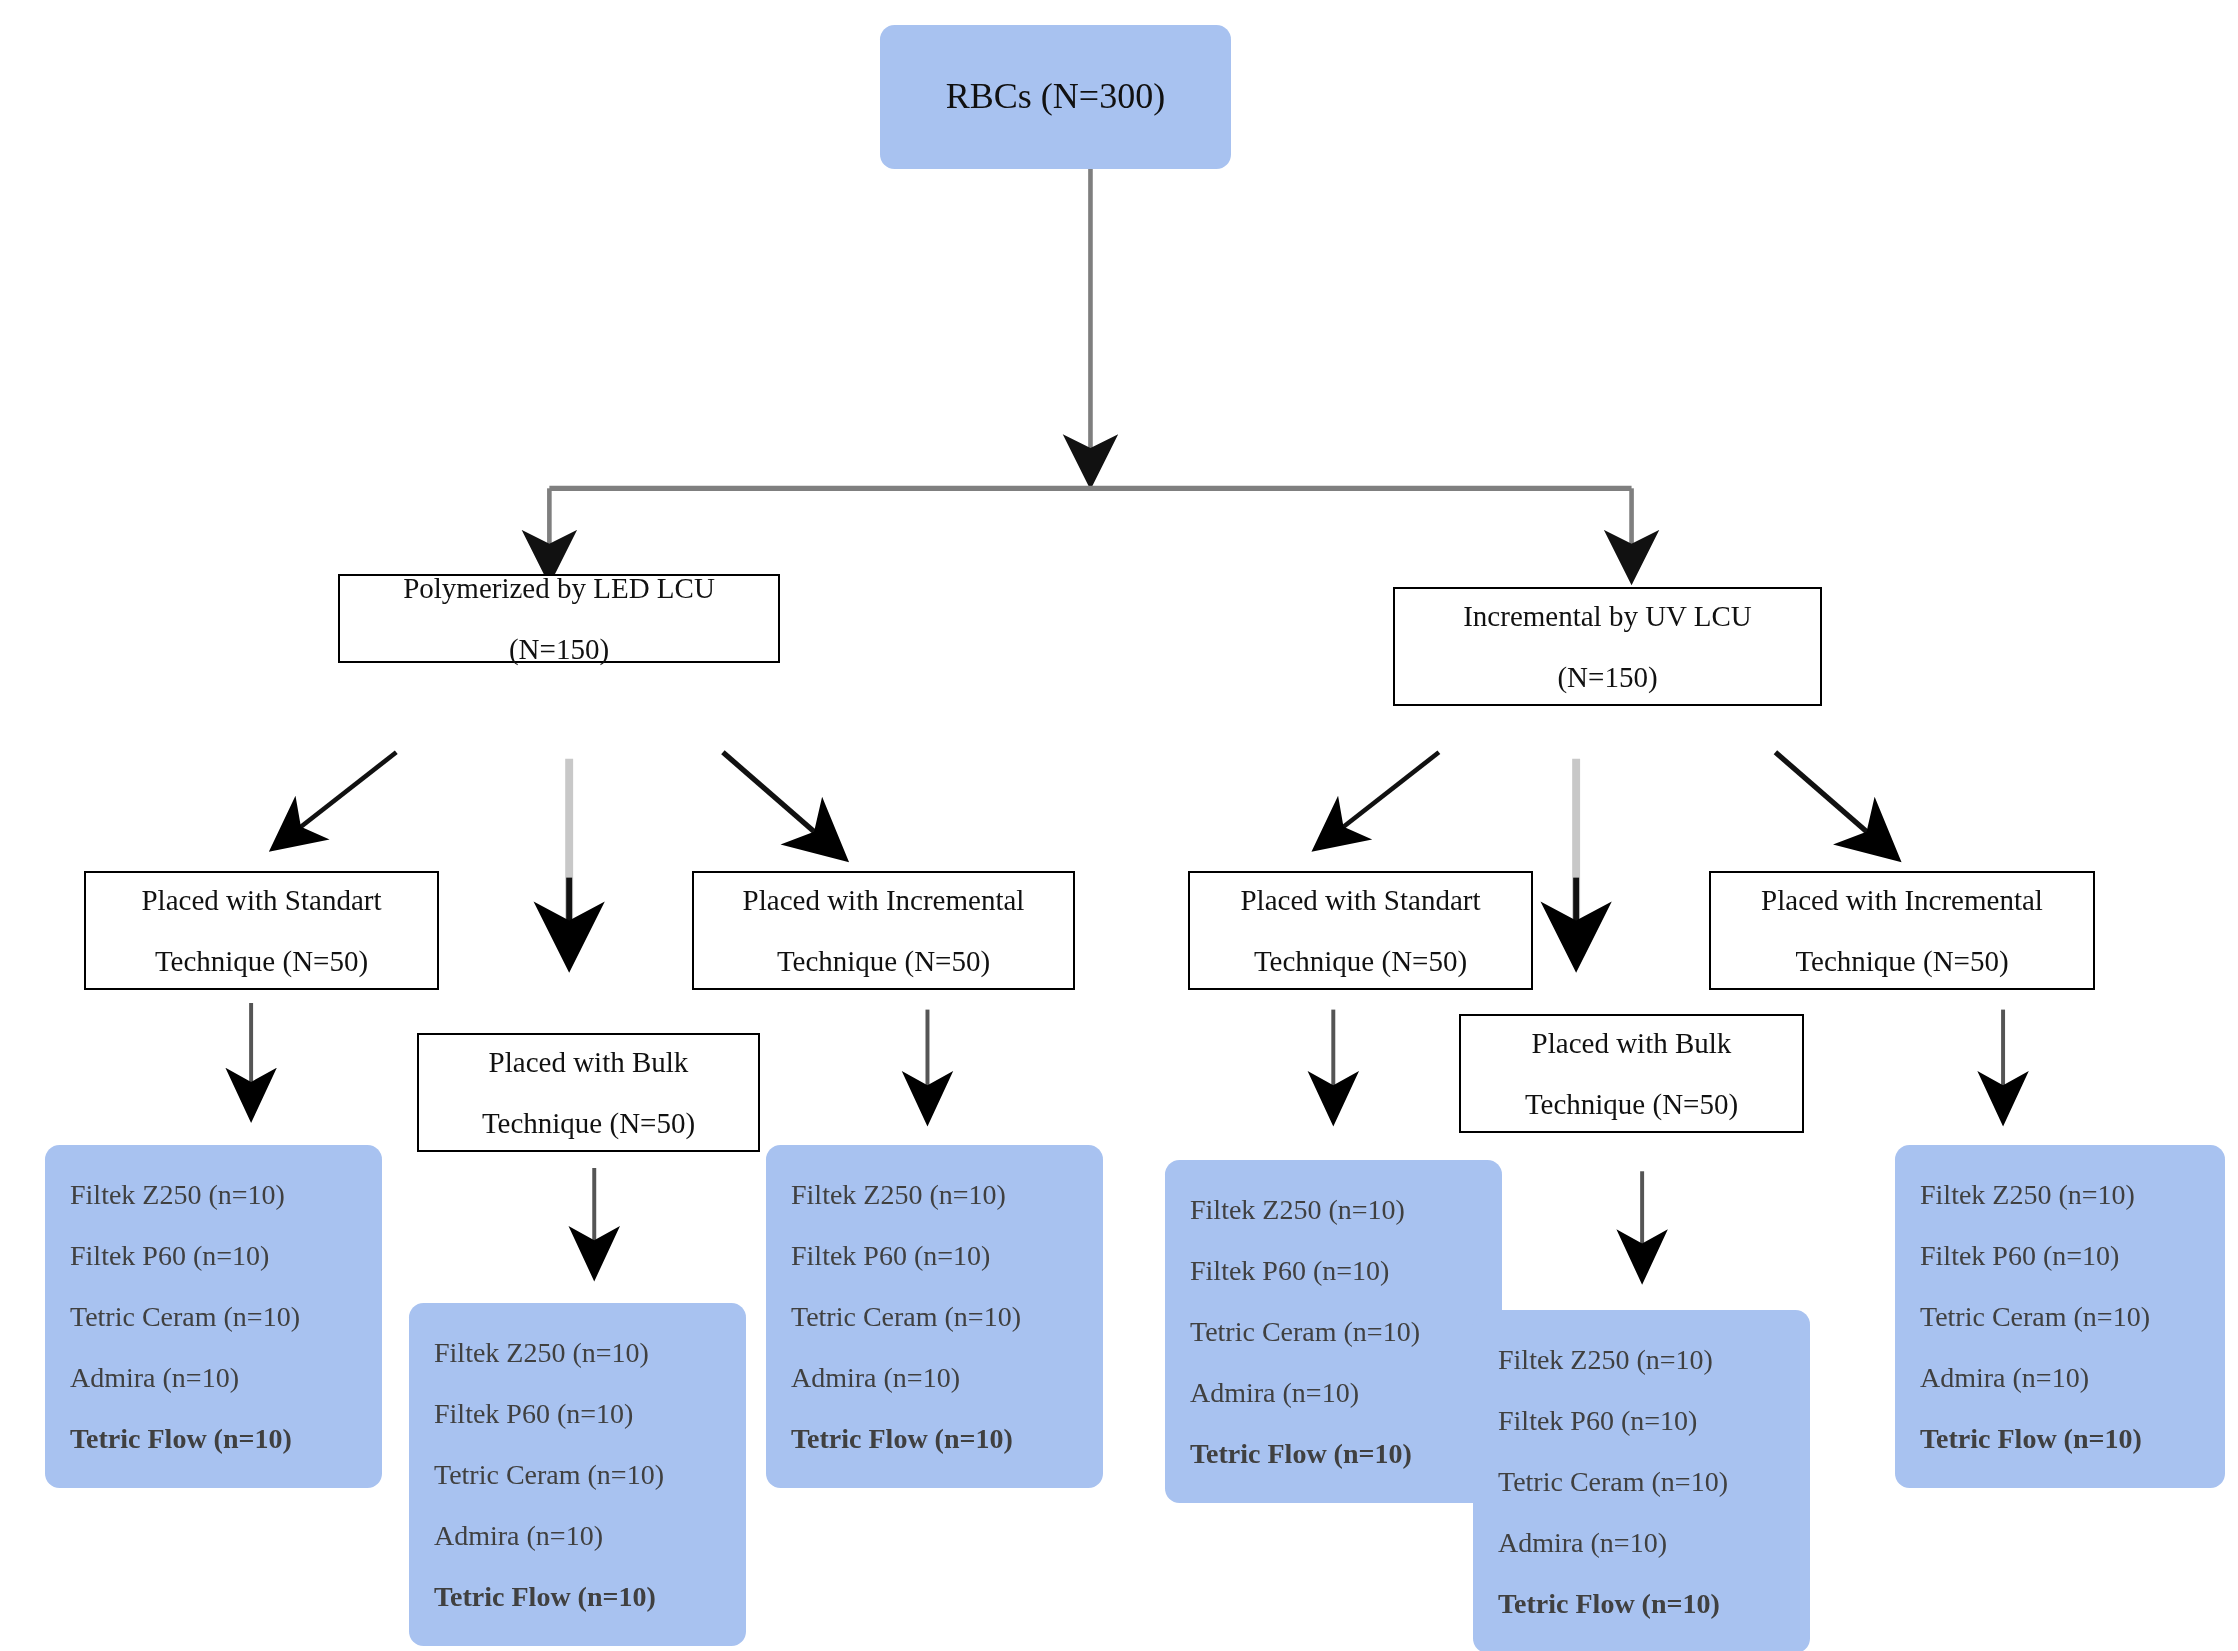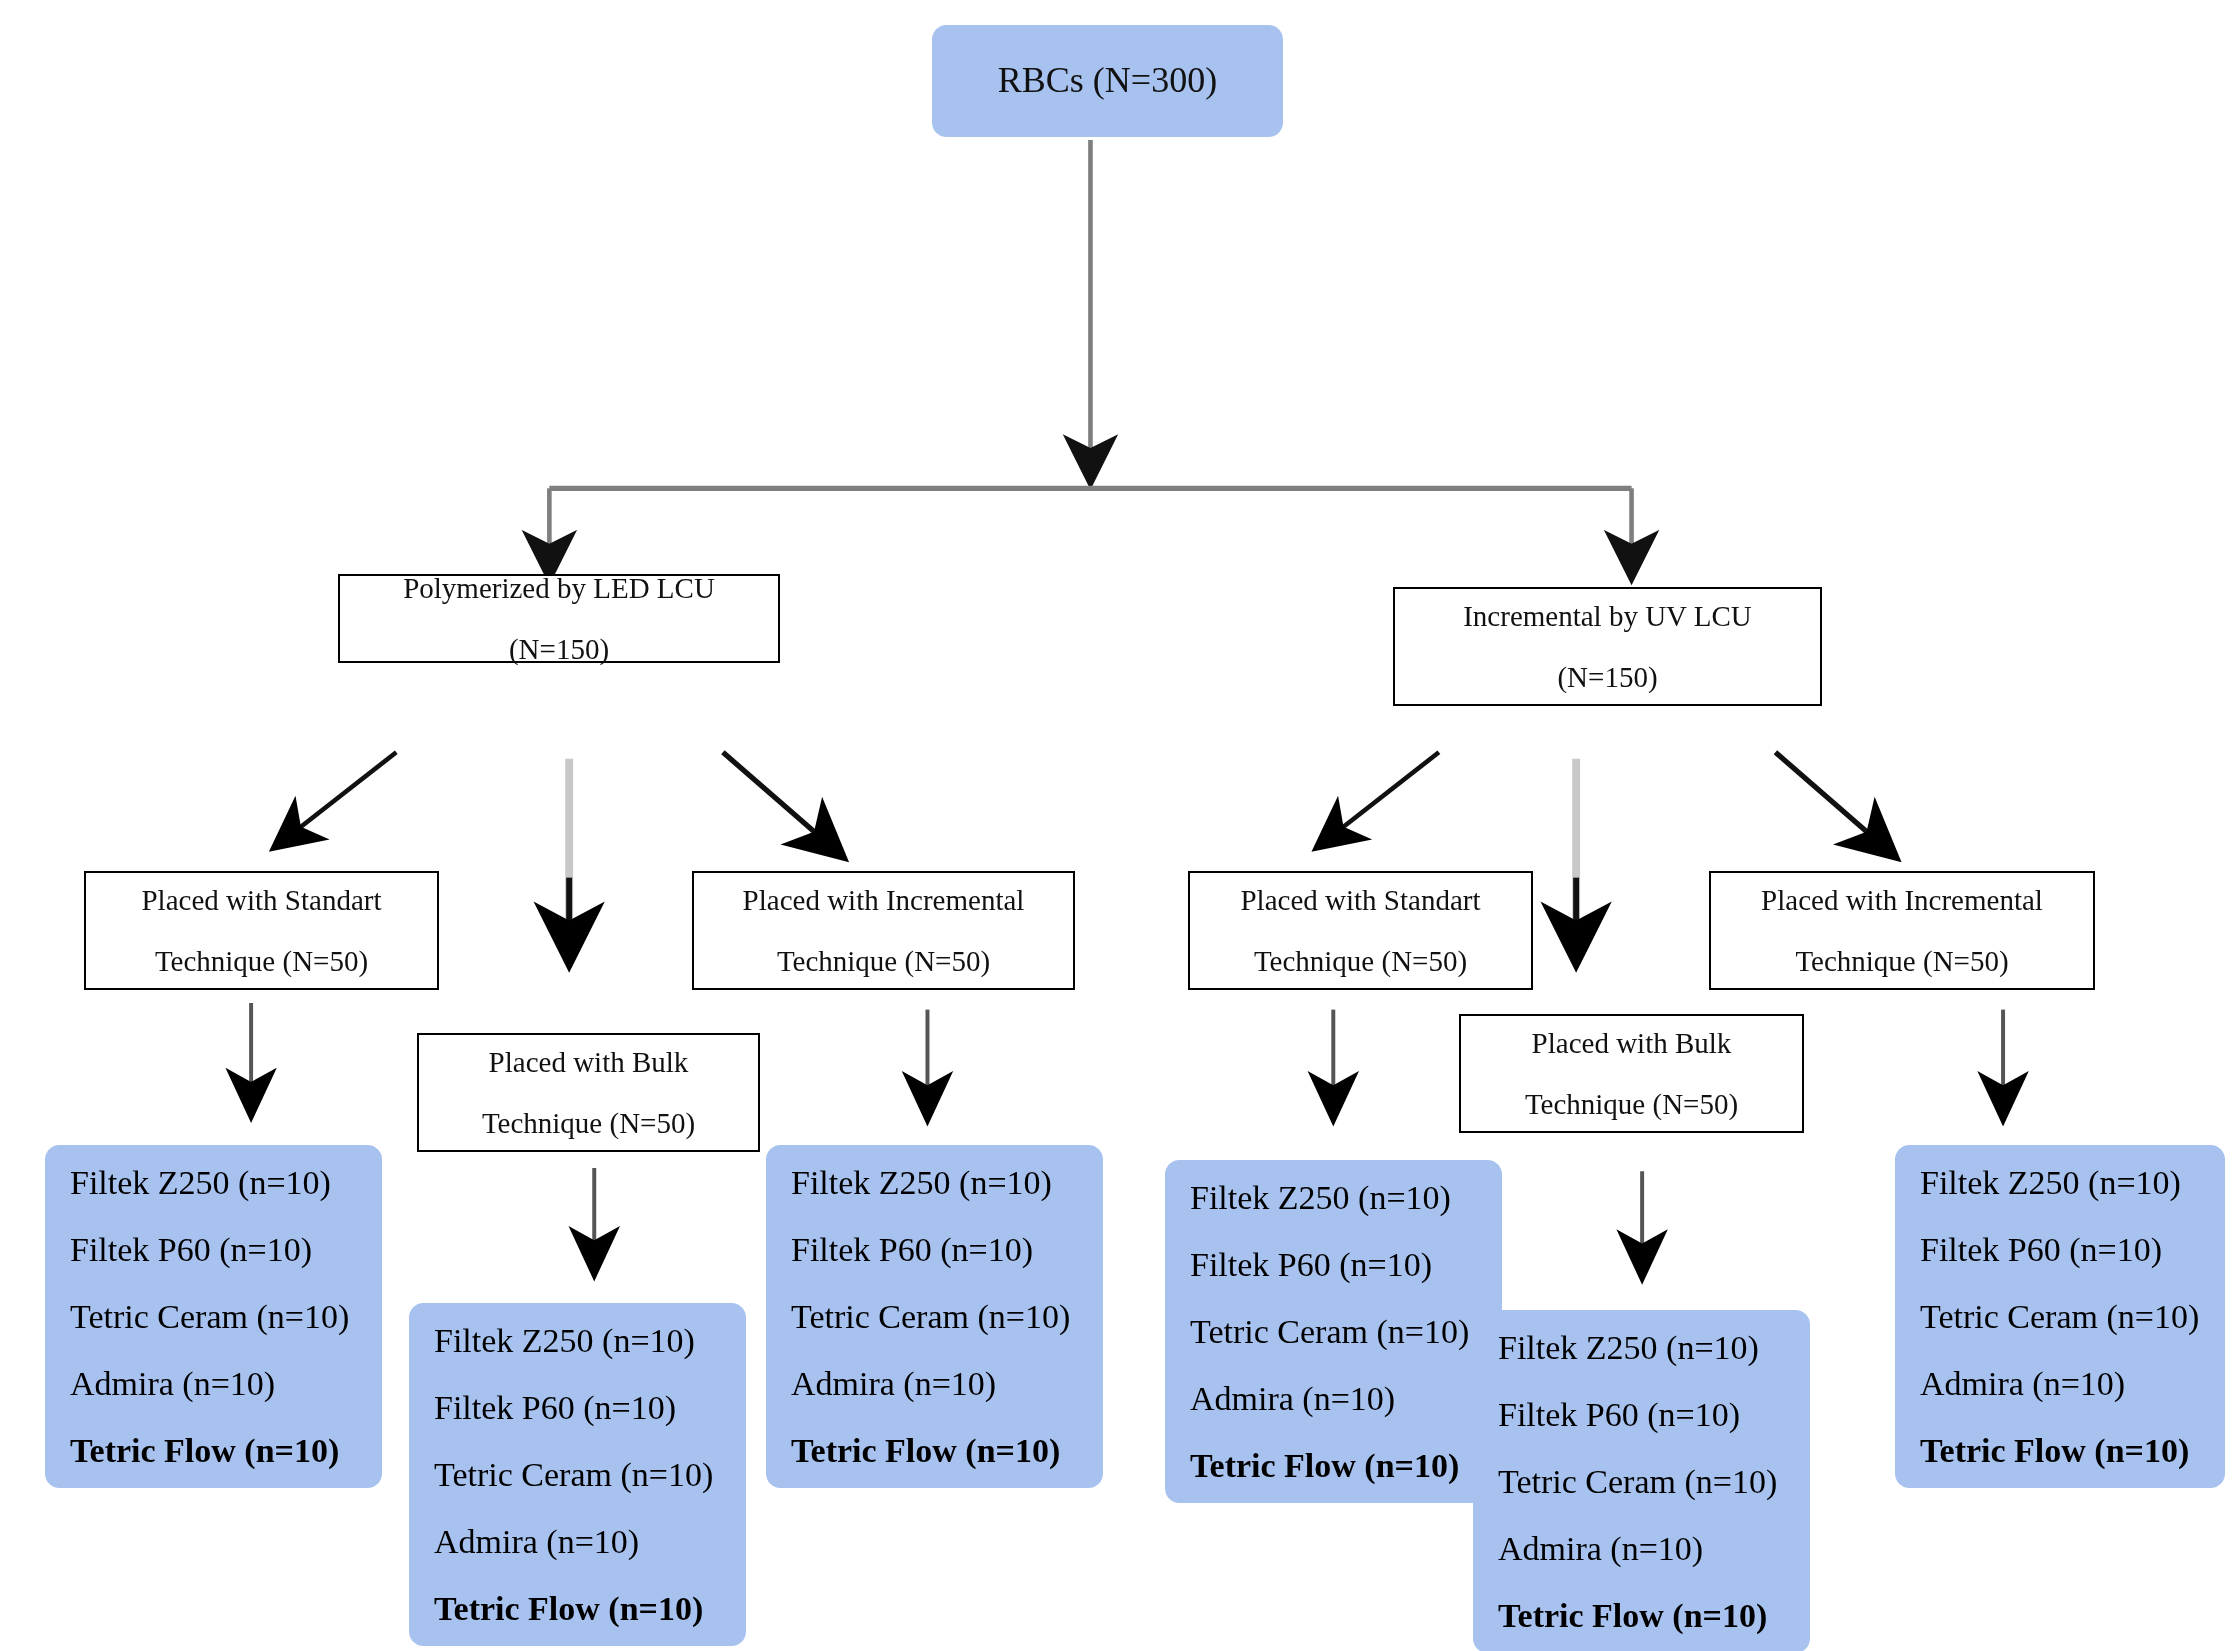--- a/index.html
+++ b/index.html
@@ -65,22 +65,22 @@
   }
   .stage-line.first { margin-bottom: 30px; }
 
   
   .mat-list {
     list-style: none;
     margin: 0;
     padding: 0 0 0 25px;
   }
   .mat-list li {
-    font-size: 34px;
-    color: #000000;
+    font-size: 28px;
+    color: #404040;
     line-height: 1.0;
     margin-bottom: 33px;
     white-space: nowrap;
   }
   .mat-list li:last-child { margin-bottom: 0; font-weight: bold; }
 </style>
 </head>
 <body>
 
 <div id="canvas">
@@ -143,21 +143,21 @@
       <line x1="2020" y1="1530" x2="2020" y2="1665" stroke="#555555" stroke-width="6" marker-end="url(#ahThin)"></line>
     </g>
     <g>
       <line x1="2488" y1="1775" x2="2488" y2="1905" stroke="#555555" stroke-width="6" marker-end="url(#ahThin)"></line>
     </g>
     <g>
       <line x1="3035" y1="1530" x2="3035" y2="1665" stroke="#555555" stroke-width="6" marker-end="url(#ahThin)"></line>
     </g>
   </svg>
 
-  <div class="node blue" style="left:932px; top:25px; width:351px; height:112px;">
+  <div class="node blue" style="left:880px; top:25px; width:351px; height:144px;">
     <div class="node-line root-text">RBCs (N=300)</div>
   </div>
 
   <div class="node framed" style="left:338px; top:574px; width:442px; height:89px;">
     <div class="node-line stage-line first">Polymerized by LED LCU</div>
     <div class="node-line stage-line">(N=150)</div>
   </div>
 
   <div class="node framed" style="left:1393px; top:587px; width:429px; height:119px;">
     <div class="node-line stage-line first">Incremental by UV LCU</div>

